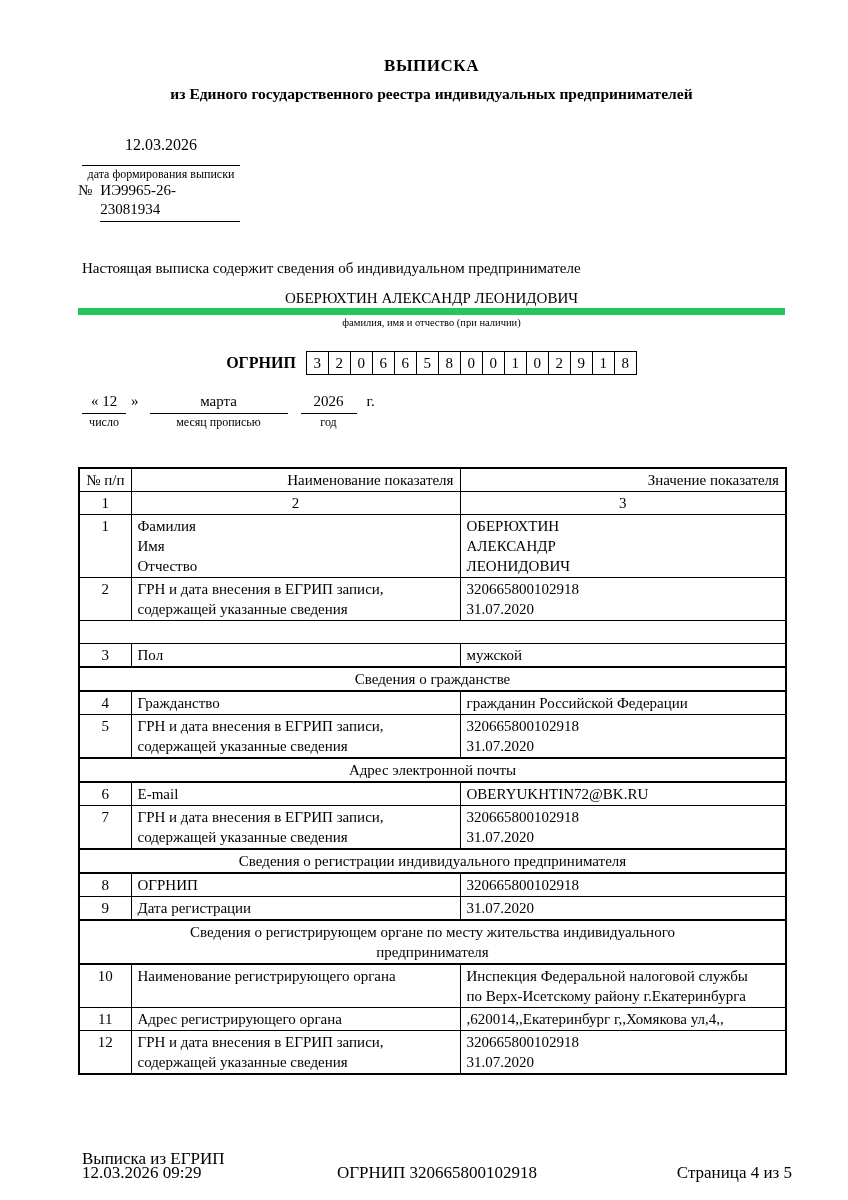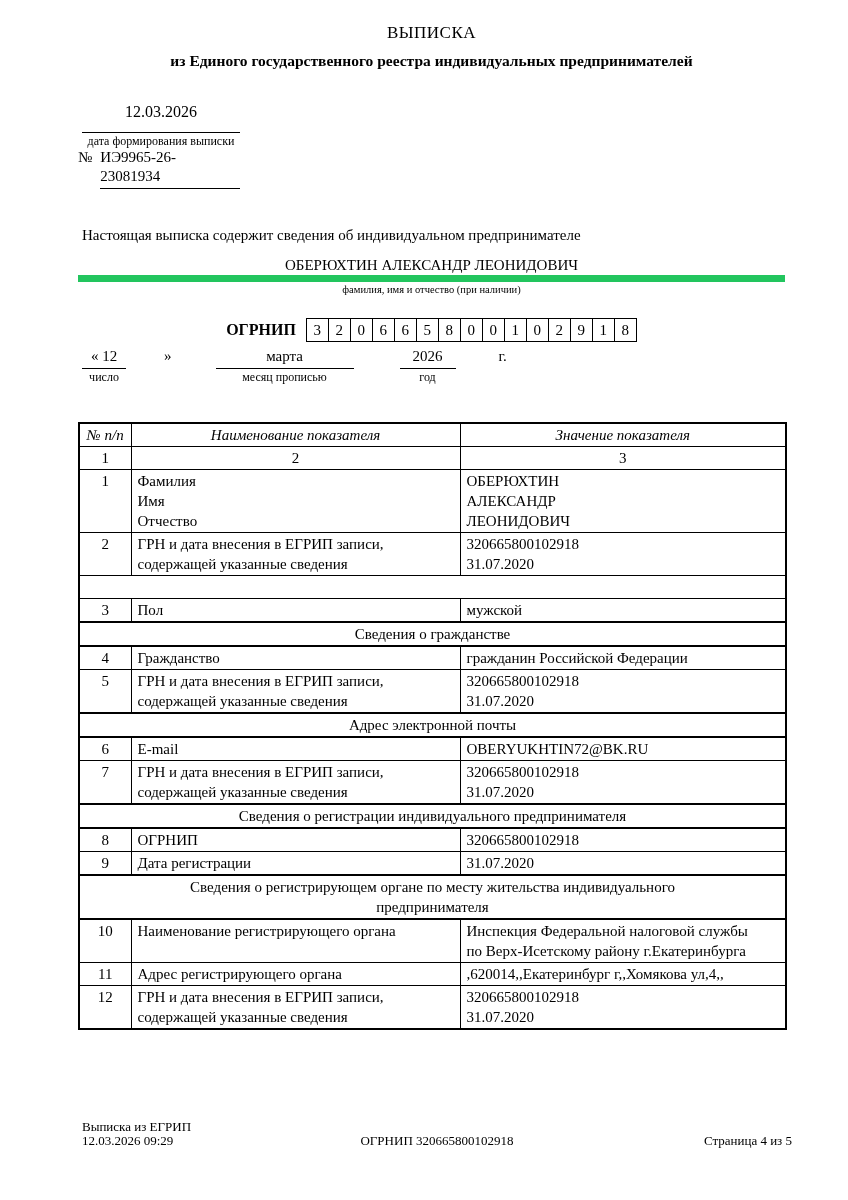--- a/index.html
+++ b/index.html
@@ -8,24 +8,24 @@
     width: 848px;
     height: 1200px;
     background: #ffffff;
     color: #000000;
     font-family: "Liberation Serif", serif;
     overflow: hidden;
   }
   .content { margin-left: 78px; width: 707px; }
 
   .doc-title {
-    padding-top: 23px;
+    padding-top: 56px;
     text-align: center;
     font-size: 17px;
-    font-weight: normal;
+    font-weight: bold;
     letter-spacing: 0.5px;
   }
   .doc-subtitle {
     margin-top: 9px;
     text-align: center;
     font-size: 15.5px;
     font-weight: bold;
   }
 
   .ref-row {
@@ -57,21 +57,21 @@
   .ogrnip-boxes { display: flex; }
   .digit-box {
     width: 21px; height: 22px; border: 1px solid #000; margin-left: -1px;
     display: flex; align-items: center; justify-content: center;
     font-size: 15px;
   }
   .digit-box:first-child { margin-left: 0; }
 
   .included { margin-top: 13px; font-size: 15px; line-height: 20px; padding-left: 4px; }
 
-  .date-fields { margin-top: 4px; display: flex; align-items: flex-start; font-size: 15px; padding-left: 4px; gap: 33px; }
+  .date-fields { margin-top: 16px; display: flex; align-items: flex-start; font-size: 15px; padding-left: 4px; }
   .field { text-align: center; }
   .field-value { border-bottom: 1px solid #000; line-height: 20px; padding-bottom: 2px; white-space: nowrap; }
   .day-field { width: 44px; }
   .quote-close { line-height: 20px; margin-left: 5px; }
   .month-field { width: 138px; margin-left: 11px; }
   .year-field { width: 56px; margin-left: 13px; }
   .g-suffix { line-height: 20px; margin-left: 10px; }
 
   table.details {
     margin-top: 38px;
@@ -81,40 +81,40 @@
     border: 2px solid #000;
     font-size: 15px;
   }
   table.details td, table.details th {
     border: 1px solid #000;
     padding: 1px 6px;
     vertical-align: top;
     line-height: 20px;
     font-weight: normal;
   }
-  .head-cell { text-align: center; font-style: italic; }
+  .head-cell { text-align: right; }
   .colnum-cell { text-align: center; }
   .num-cell { text-align: center; padding: 1px 2px; }
   .section-cell {
     text-align: center;
     font-weight: bold;
     border-top: 2px solid #000 !important;
     border-bottom: 2px solid #000 !important;
   }
   .empty-cell { height: 18px; }
 
   .footer {
     position: absolute;
     left: 82px;
     right: 56px;
-    top: 1120px;
+    top: 1152px;
     display: grid;
     grid-template-columns: 1fr auto 1fr;
     align-items: end;
-    font-size: 13px;
+    font-size: 17px;
     line-height: 13.5px;
   }
   .footer-center { text-align: center; }
   .footer-right { text-align: right; }
 </style>
 </head>
 <body>
 
 <div class="page">
   <div class="content">

